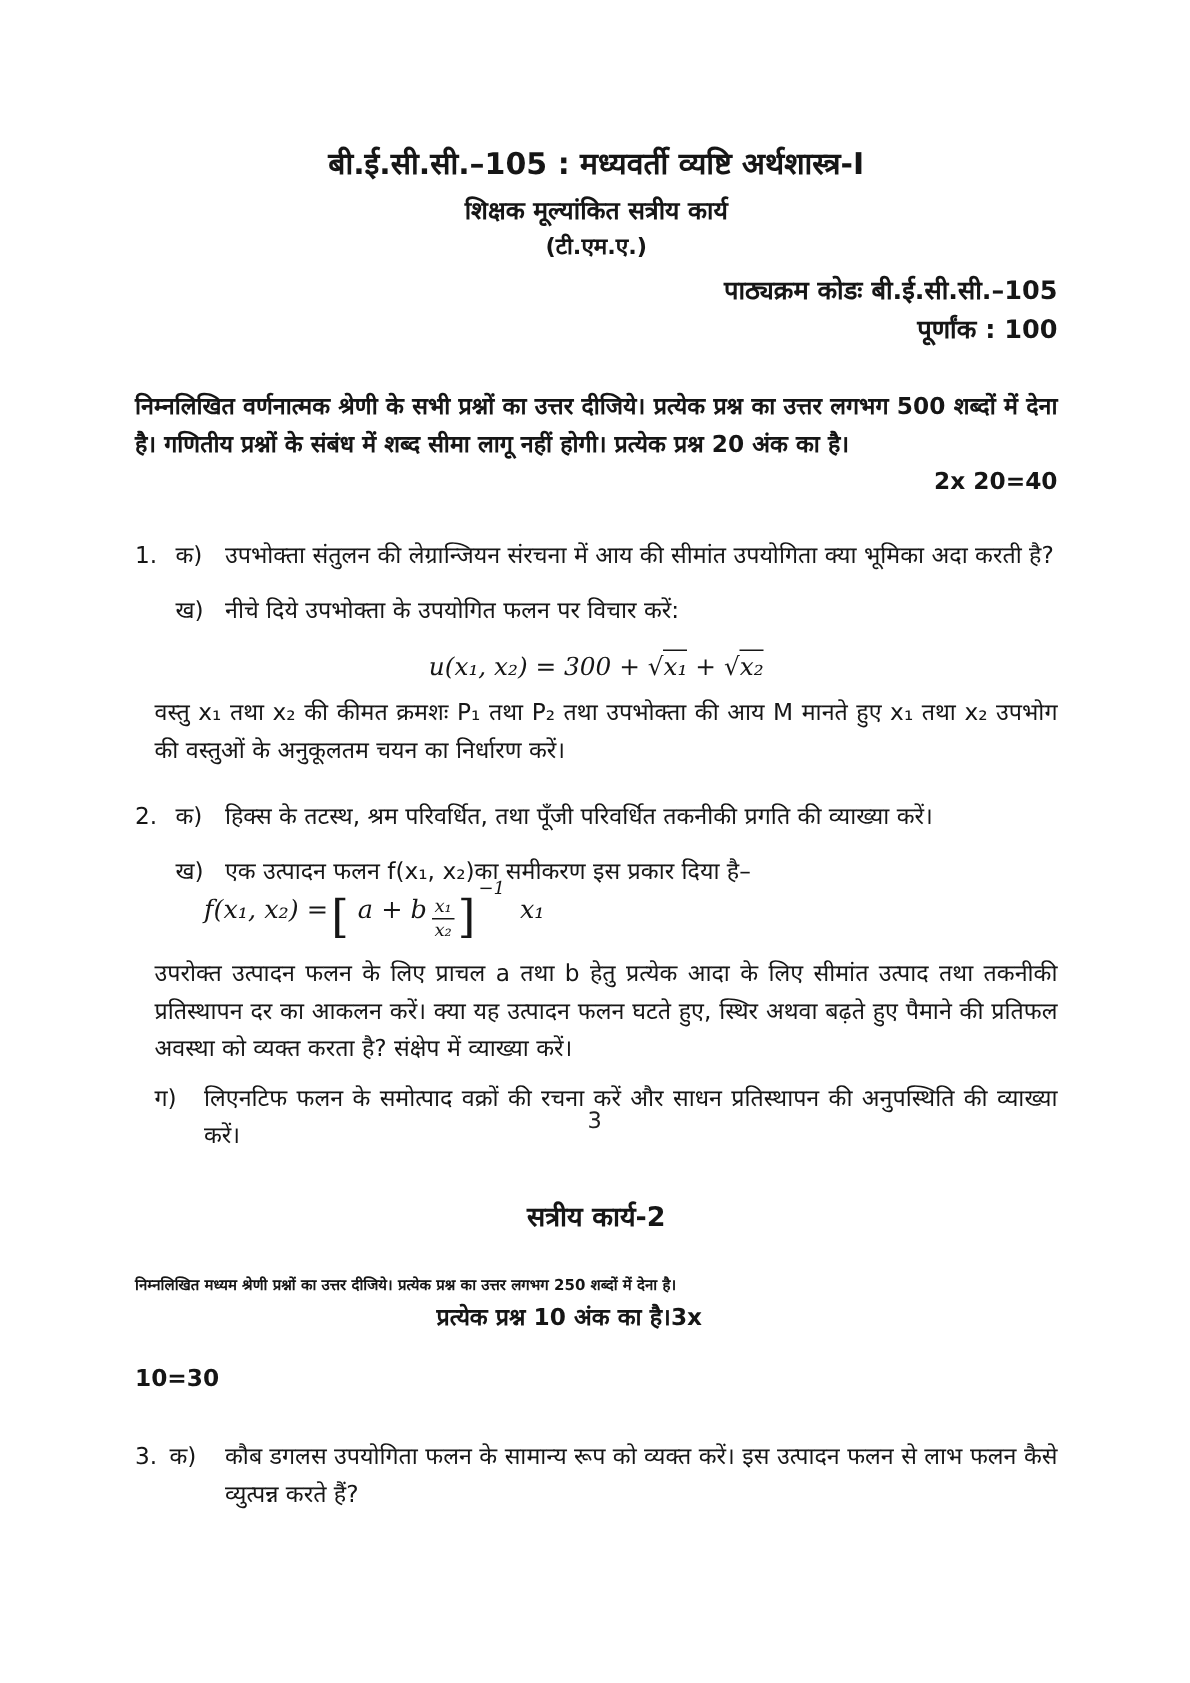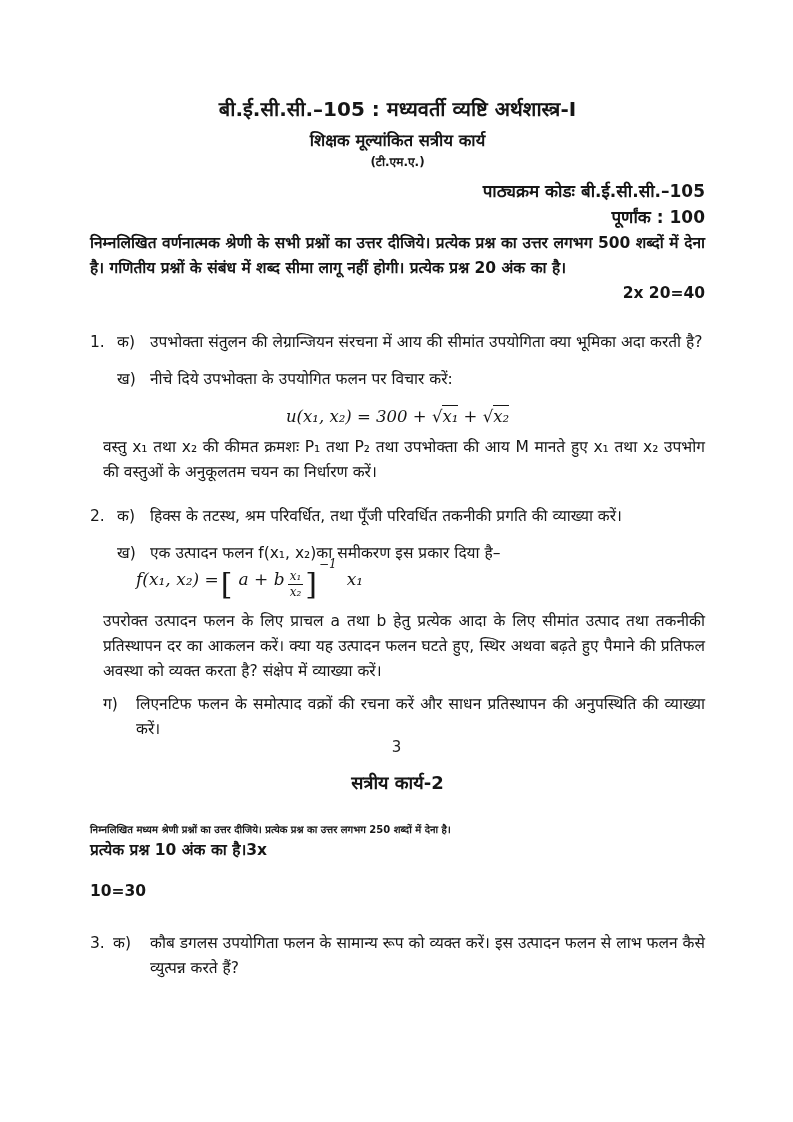--- a/index.html
+++ b/index.html
@@ -11,23 +11,23 @@
     font-family: "DejaVu Sans", "Liberation Sans", sans-serif;
     overflow: hidden;
   }
   .page {
     position: relative;
     width: 793px; height: 790px;
     padding: 96px 88px 0 90px;
   }
   .title   { font-size: 20px; font-weight: bold; text-align: center; line-height: 1.3; }
   .subtitle{ font-size: 16.5px; font-weight: bold; text-align: center; margin-top: 6px; }
-  .tma     { font-size: 12px; font-weight: bold; text-align: center; margin-top: 2px; }
+  .tma     { font-size: 15px; font-weight: bold; text-align: center; margin-top: 2px; }
   .codes   { text-align: right; font-weight: bold; font-size: 17px; margin-top: 8px; line-height: 1.55; }
-  .intro   { font-weight: bold; font-size: 15.5px; line-height: 1.62; text-align: justify; }
+  .intro   { font-weight: bold; font-size: 15.5px; line-height: 1.62; margin-top: 25px; text-align: justify; }
   .marks-right { text-align: right; font-weight: bold; font-size: 15.5px; margin-top: 3px; }
   .q       { display: flex; font-size: 15.5px; line-height: 1.62; }
   .qnum    { flex: 0 0 27px; }
   .qlabel  { flex: 0 0 33px; }
   .qtext   { flex: 1; text-align: justify; }
   .mt30 { margin-top: 28px; }
   .mt12 { margin-top: 12px; }
   .mt20 { margin-top: 19px; }
   .mt8  { margin-top: 8px; }
   .note { margin: 9px 0 0 13px; font-size: 15.5px; line-height: 1.62; text-align: justify; }
@@ -36,21 +36,21 @@
   .sqrt { white-space: nowrap; }
   .sqrt .bar { border-top: 1.4px solid #161616; padding-top: 1px; }
   .formula-f { display: flex; align-items: flex-start; font-size: 17px; margin: 2px 0 6px 46px; }
   .bracket { font-size: 30px; font-weight: 400; font-style: normal; line-height: 1; margin: 0 2px; }
   .frac { display: inline-flex; flex-direction: column; align-items: center; font-size: 12px; line-height: 1.25; margin-left: 3px; vertical-align: middle; }
   .frac .num { border-bottom: 1.2px solid #161616; padding: 0 2px; }
   .exp { font-size: 12px; position: relative; top: -12px; }
   .fsuffix { margin-left: 10px; }
   .sec2-head { text-align: center; font-weight: bold; font-size: 18px; margin-top: 28px; }
   .sec2-intro { font-weight: bold; font-size: 10px; line-height: 1.62; margin-top: 28px; text-align: justify; }
-  .sec2-line2 { display: flex; justify-content: flex-start; font-weight: bold; font-size: 15.5px; line-height: 1.62; padding-right: 36px; }
+  .sec2-line2 { display: flex; justify-content: center; font-weight: bold; font-size: 15.5px; line-height: 1.62; padding-right: 36px; }
   .sec2-total { font-weight: bold; font-size: 15.5px; line-height: 1.62; margin-top: 16px; }
   .pagenum { position: absolute; bottom: 34px; left: 0; right: 0; text-align: center; font-size: 15px; color: #222; }
 </style>
 </head>
 <body>
 
 <div class="page">
 
   <div class="title">बी.ई.सी.सी.–105 : मध्यवर्ती व्यष्टि अर्थशास्त्र-I</div>
   <div class="subtitle">शिक्षक मूल्यांकित सत्रीय कार्य</div>

